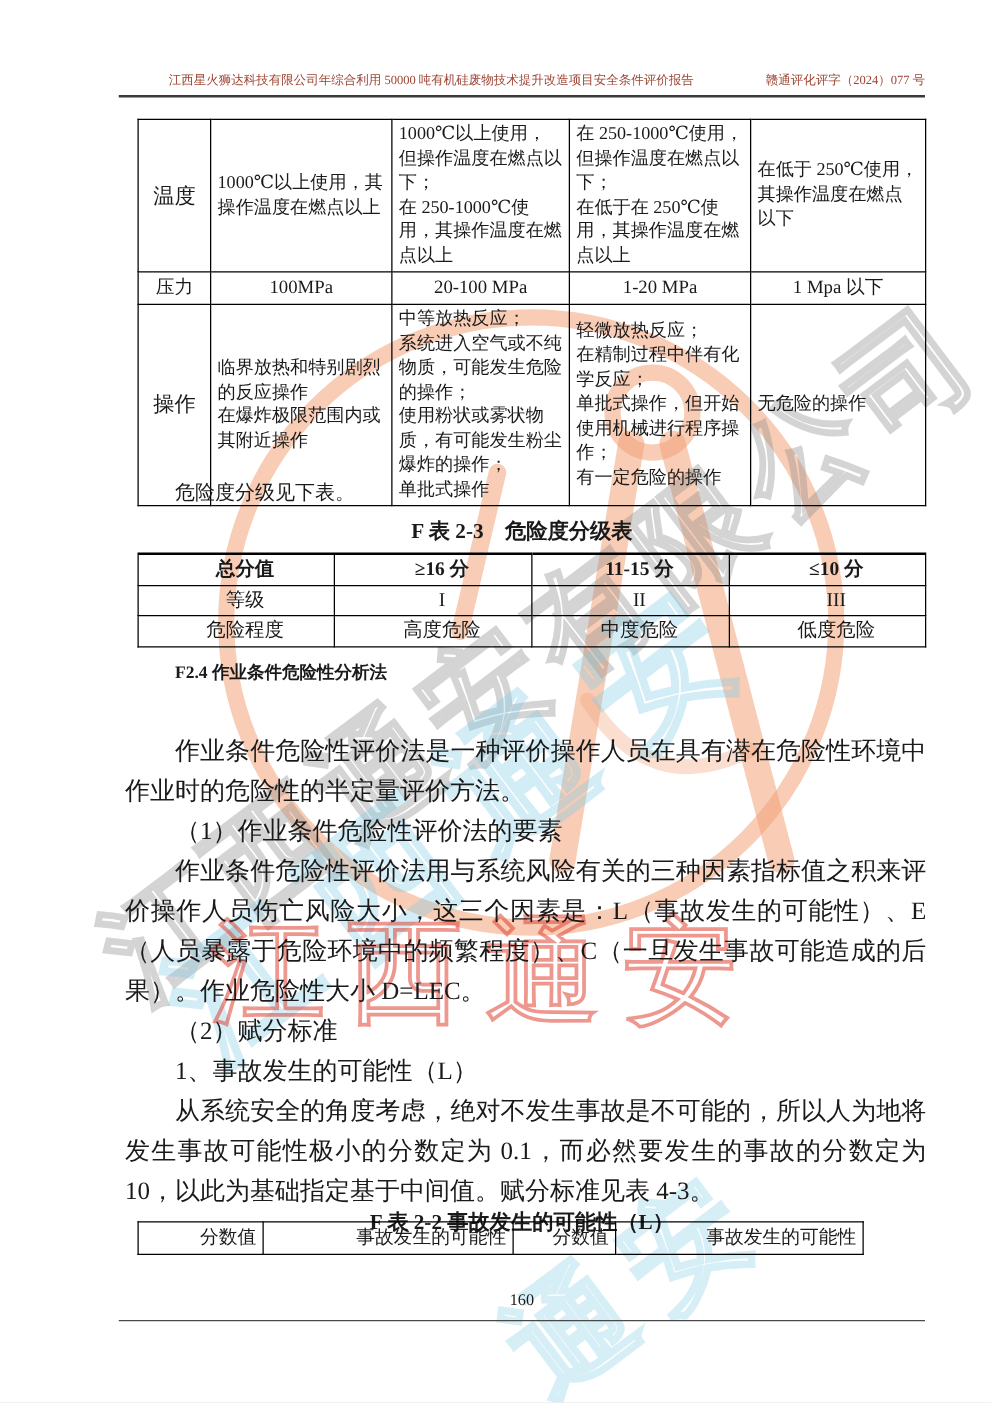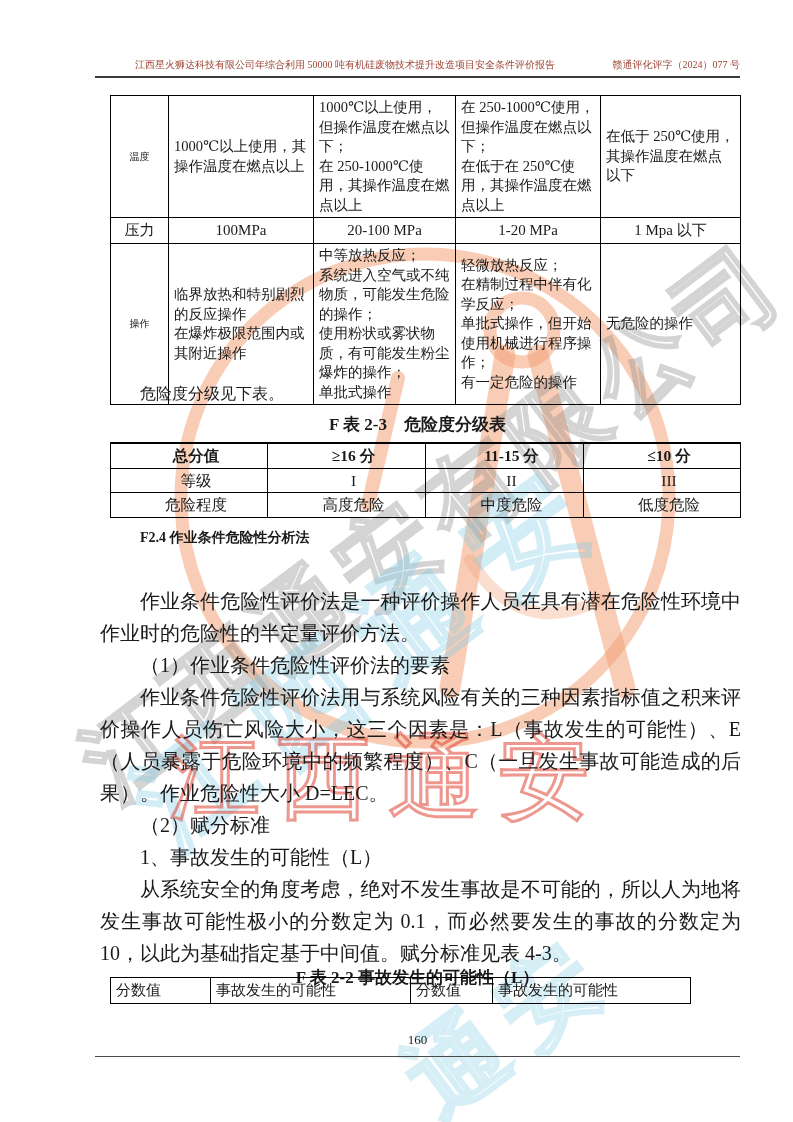--- a/index.html
+++ b/index.html
@@ -40,27 +40,27 @@
     display:flex; justify-content:space-between; align-items:flex-end;
     color:#9d4534; font-size:10px; line-height:14px;
     border-bottom:2px solid #3a3a3a; padding-bottom:4px;
   }
   .hdr .hl{max-width:470px;margin-left:40px;}
   table{border-collapse:collapse; table-layout:fixed;}
   td{border:1px solid #000; font-size:14.5px; line-height:19.5px;
      padding:2px 5px; vertical-align:middle; white-space:pre-line;
      overflow:hidden;}
   .t-matrix{position:absolute; left:110px; top:95px; width:630px;}
-  .t-matrix td.lab{text-align:center; font-size:10px; white-space:normal;}
+  .t-matrix td.lab{text-align:center; font-size:17px; white-space:normal;}
   .t-matrix tr.r-press td{text-align:center; font-size:15px; white-space:normal;}
   .t-grade{position:absolute; left:110px; top:442px; width:630px;}
   .t-grade td{text-align:center; font-size:15.5px; height:19px; white-space:normal;padding-left:19px;}
   .t-grade tr:first-child td{font-weight:bold; border-top:2.5px solid #000;}
   .t-poss{position:absolute; left:110px; top:977px; width:580px;}
-  .t-poss td{text-align:left; font-size:15px; height:21px; white-space:normal;
+  .t-poss td{text-align:right; font-size:15px; height:21px; white-space:normal;
              border:1.5px solid #000;}
   .p-intro{position:absolute; left:140px; top:384px; font-size:16px;}
   .tbl-title{position:absolute; left:95px; width:645px; text-align:center;
              font-weight:bold; font-size:17px;}
   .tt-grade{top:413px;}
   .tt-poss{top:950px;margin-top:16px;}
   .sec-h{position:absolute; left:100px; top:529px; font-size:14px; font-weight:bold;margin-left:40px;}
   .paras{position:absolute; left:100px; top:561px; width:641px;
          font-size:20px; line-height:32px; text-align:justify;margin-top:24px;}
   .paras p{margin:0; text-indent:2em;}

